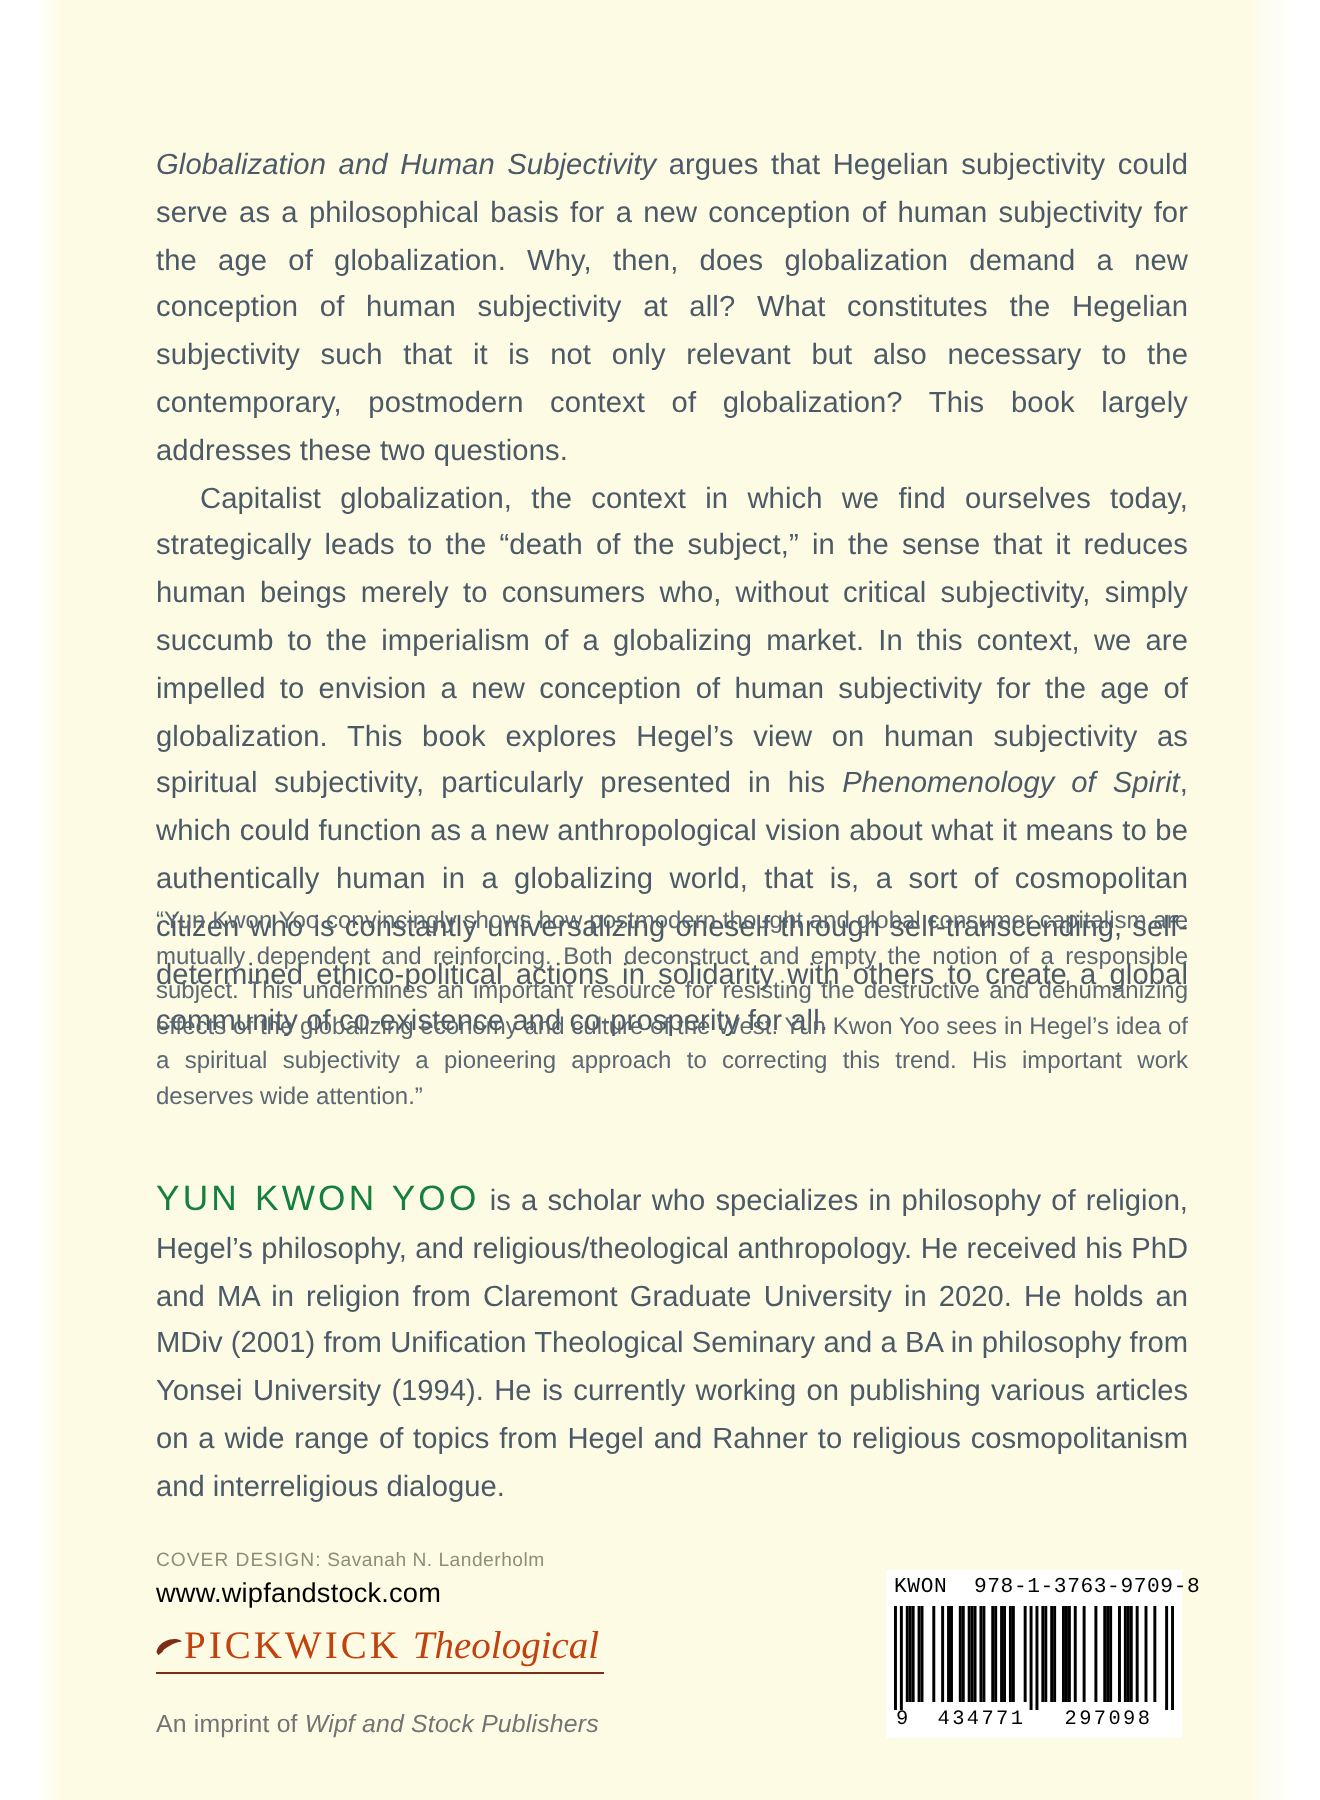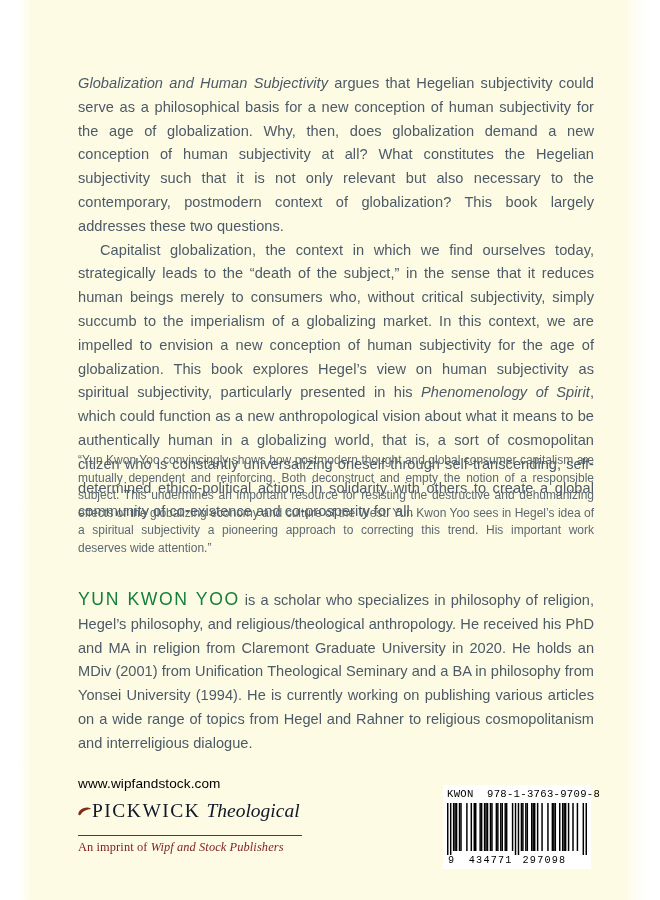--- a/index.html
+++ b/index.html
@@ -132,23 +132,23 @@
     margin-top: 1px;
   }
   .imprint-block {
     margin-top: 7px;
     width: 224px;
   }
   .imprint-line {
     display: flex;
     align-items: baseline;
     font-family: "Liberation Serif", serif;
-    color: #0f172a;
+    color: #c2410c;
     border-bottom: 1.3px solid #7c2d16;
-    padding-bottom: 13px;
+    padding-bottom: 1px;
   }
   .pw-mark {
     display: inline-block;
     width: 13px;
     height: 9px;
     position: relative;
     margin-right: 1px;
     top: -1px;
   }
   .pw-mark svg { display: block; }
@@ -156,24 +156,24 @@
     font-size: 19.5px;
     letter-spacing: 1.5px;
     font-weight: 400;
   }
   .publications {
     font-size: 19.5px;
     font-style: italic;
     margin-left: 6px;
   }
   .imprint-sub {
-    font-family: Liberation Serif, serif;
-    color: #7f1d1d;
+    font-family: Liberation Sans, sans-serif;
+    color: #737373;
     font-size: 12.4px;
-    margin-top: 4px;
+    margin-top: 18px;
     letter-spacing: 0.1px;
   }
   .imprint-sub .wsp { font-style: italic; }
 
   
   #isbn-block {
     position: absolute;
     left: 443px;
     top: 785px;
     width: 148px;
@@ -200,21 +200,21 @@
     display: flex;
     font-family: "Liberation Mono", monospace;
     font-size: 10.2px;
     color: #000000;
     line-height: 12px;
     letter-spacing: 1.2px;
     padding: 0 1px;
   }
   .bd-lead { width: 11px; }
   .bd-left { flex: 1; text-align: center; }
-  .bd-right { flex: 1; }
+  .bd-right { flex: 1; text-align: center; }
 </style>
 </head>
 <body>
 
 <div id="cover">
 
   <div id="page"></div>
   <div id="edge-left"></div>
   <div id="edge-right"></div>
 
@@ -227,20 +227,21 @@
     <p>“Yun Kwon Yoo convincingly shows how postmodern thought and global consumer capitalism are mutually dependent and reinforcing. Both deconstruct and empty the notion of a responsible subject. This undermines an important resource for resisting the destructive and dehumanizing effects of the globalizing economy and culture of the West. Yun Kwon Yoo sees in Hegel’s idea of a spiritual subjectivity a pioneering approach to correcting this trend. His important work deserves wide attention.”</p>
   </div>
 
 
   <div class="content" id="bio">
     <p><span class="author-name">YUN KWON YOO</span><span> is a scholar who specializes in philosophy of religion, Hegel’s philosophy, and religious/theological anthropology. He received his PhD and MA in religion from Claremont Graduate University in 2020. He holds an MDiv (2001) from Unification Theological Seminary and a BA in philosophy from Yonsei University (1994). He is currently working on publishing various articles on a wide range of topics from Hegel and Rahner to religious cosmopolitanism and interreligious dialogue.</span></p>
   </div>
 
   <div class="content" id="publisher">
 
+    <div class="cover-design"><span class="cd-label">COVER DESIGN:</span><span> Savanah N. Landerholm</span></div>
 
     <div class="website">www.wipfandstock.com</div>
 
     <div class="imprint-block">
       <div class="imprint-line">
         <span class="pw-mark">
           <svg width="13" height="10" viewBox="0 0 13 10">
             <path d="M12.4 1.2 C10.5 0.1 7.4 0.2 4.6 1.6 C2.4 2.7 0.9 4.4 0.4 6.2 C0.2 7 0.3 7.6 0.8 7.9 C1.3 8.2 2 8 2.5 7.4 C3.6 6 5.3 4.6 7.3 3.6 C9.2 2.6 11.1 2.0 12.5 1.9 C12.9 1.9 12.8 1.4 12.4 1.2 Z" fill="#7c2d16"></path>
             <path d="M0.8 8.0 C1.6 7.2 2.4 6.6 3.2 6.1 L3.5 6.7 C2.7 7.2 1.9 7.9 1.2 8.6 Z" fill="#7c2d16"></path>
           </svg>

